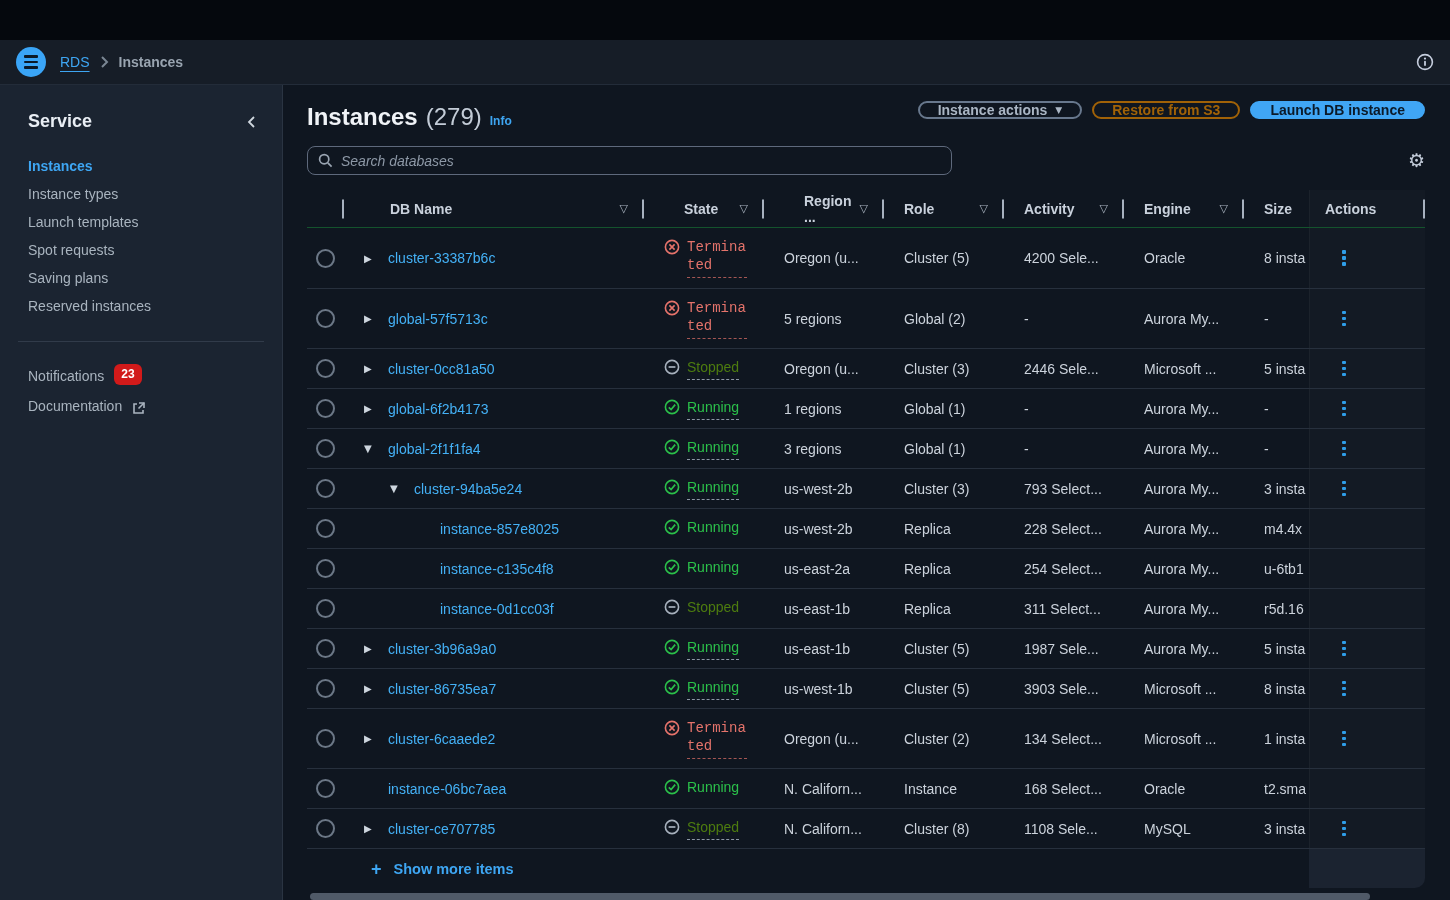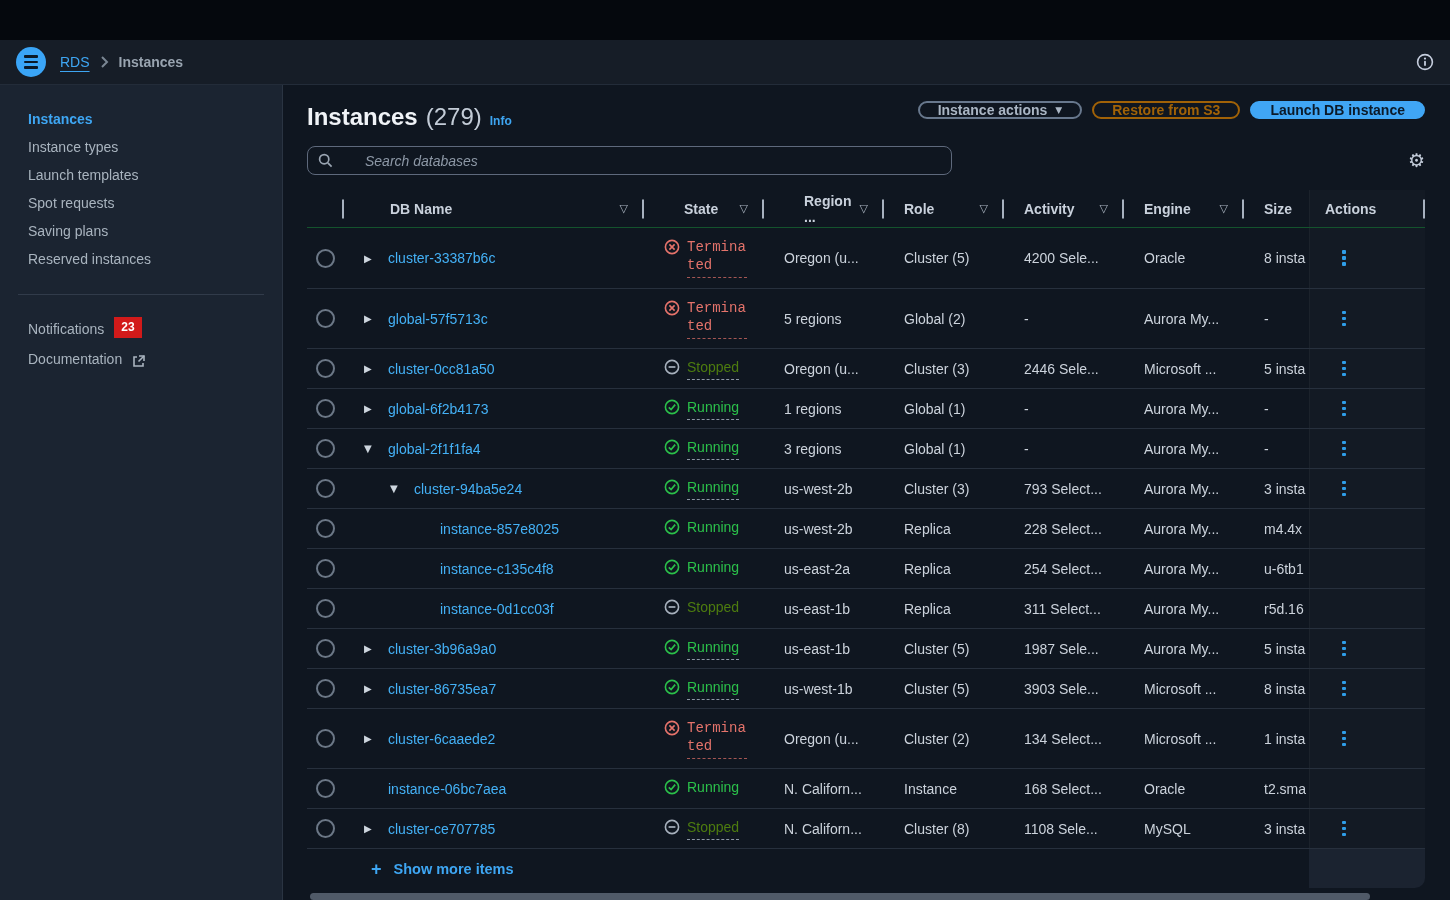--- a/index.html
+++ b/index.html
@@ -26,21 +26,21 @@
   .side-head { padding:26px 26px 0 28px; display:flex; justify-content:space-between; align-items:center; }
   .side-title { font-size:18px; font-weight:bold; color:#e9eef4; }
   .side-collapse { color:#cfd6de; cursor:pointer; display:flex; }
   .side-nav { margin:26px 0 0 28px; display:flex; flex-direction:column; gap:11px; }
   .side-item { color:#a9b4bf; cursor:pointer; line-height:17px; }
   .side-item.active { color:#3ea6f3; font-weight:bold; }
   .side-divider { margin:26px 18px 0 18px; border-top:1px solid #313b4a; }
   .side-links { margin:22px 0 0 28px; display:flex; flex-direction:column; gap:13px; }
   .side-link { display:flex; align-items:flex-end; gap:10px; color:#a9b4bf; cursor:pointer; line-height:17px; }
   .badge { background:#d21a1a; color:#fff; font-size:12px; font-weight:bold;
-    padding:2px 7px; border-radius:0; }
+    padding:2px 7px; border-radius:6px; }
 
   main { flex:1; padding:0 25px 0 24px; background:#0f1620; }
 
   
   .title-row { margin-top:16px; display:flex; align-items:flex-start; }
   h1 { display:flex; align-items:baseline; gap:8px; font-size:24px; line-height:32px; }
   .t-main { color:#f0f3f7; font-weight:bold; }
   .t-count { color:#c3ccd7; font-weight:normal; }
   .t-info { color:#3ea6f3; font-size:12px; font-weight:bold; cursor:pointer; }
   .btns { margin-left:auto; display:flex; gap:10px; }
@@ -50,21 +50,21 @@
   .btn-gray { border:2px solid #68788d; color:#aab6c4; }
   .btn-oblue { border:2px solid #a16207; color:#a16207; }
   .btn-solid { border:2px solid #40a6f5; background:#40a6f5; color:#0b1a29; }
   .caret { font-size:9px; }
 
   
   .search-row { margin-top:9px; display:flex; align-items:center; }
   .search-box { width:645px; height:29px; border:1px solid #5e697c; border-radius:8px;
     display:flex; align-items:center; padding:0 10px; gap:8px; background:#0f1620; }
   .search-box input { flex:1; background:transparent; border:none; outline:none;
-    color:#14b8a6; font-size:14px; font-family:inherit;margin-left:24px; }
+    color:#14b8a6; font-size:14px; font-family:inherit; }
   .search-box input::placeholder { color:#8d98a6; font-style:italic; }
   .gear { margin-left:auto; font-size:19px; color:#c3ccd9; cursor:pointer; line-height:1; }
 
   
   .table { margin-top:15px; width:1118px; }
   .thead, .tr { display:grid; grid-template-columns:37px 300px 120px 120px 120px 120px 120px 65px 1fr;
     align-items:center; }
   .thead { height:38px; border-bottom:1px solid #14532d; color:#c9d1dc; font-weight:bold; }
   .th { position:relative; height:100%; display:flex; align-items:center; padding-left:20px; }
   .th-name { padding-left:46px; }
@@ -132,20 +132,28 @@
     <svg width="18" height="18" viewBox="0 0 18 18">
       <circle cx="9" cy="9" r="7.4" fill="none" stroke="#c6cede" stroke-width="1.6"></circle>
       <circle cx="9" cy="5.6" r="1.1" fill="#c6cede"></circle>
       <rect x="8.1" y="7.8" width="1.8" height="5.2" rx="0.9" fill="#c6cede"></rect>
     </svg>
   </span>
 </div>
 
 <div class="content">
   <aside class="sidebar">
+    <div class="side-head">
+      <span class="side-title">Service</span>
+      <span class="side-collapse">
+        <svg width="9" height="14" viewBox="0 0 9 14">
+            <polyline points="7,2 2,7 7,12" fill="none" stroke="#cfd6de" stroke-width="1.8"></polyline>
+          </svg>
+      </span>
+    </div>
     <nav class="side-nav" id="side-nav">
         <div class="side-item active">Instances</div>
         <div class="side-item">Instance types</div>
         <div class="side-item">Launch templates</div>
         <div class="side-item">Spot requests</div>
         <div class="side-item">Saving plans</div>
         <div class="side-item">Reserved instances</div>
       </nav>
     <div class="side-divider"></div>
     <div class="side-links">

